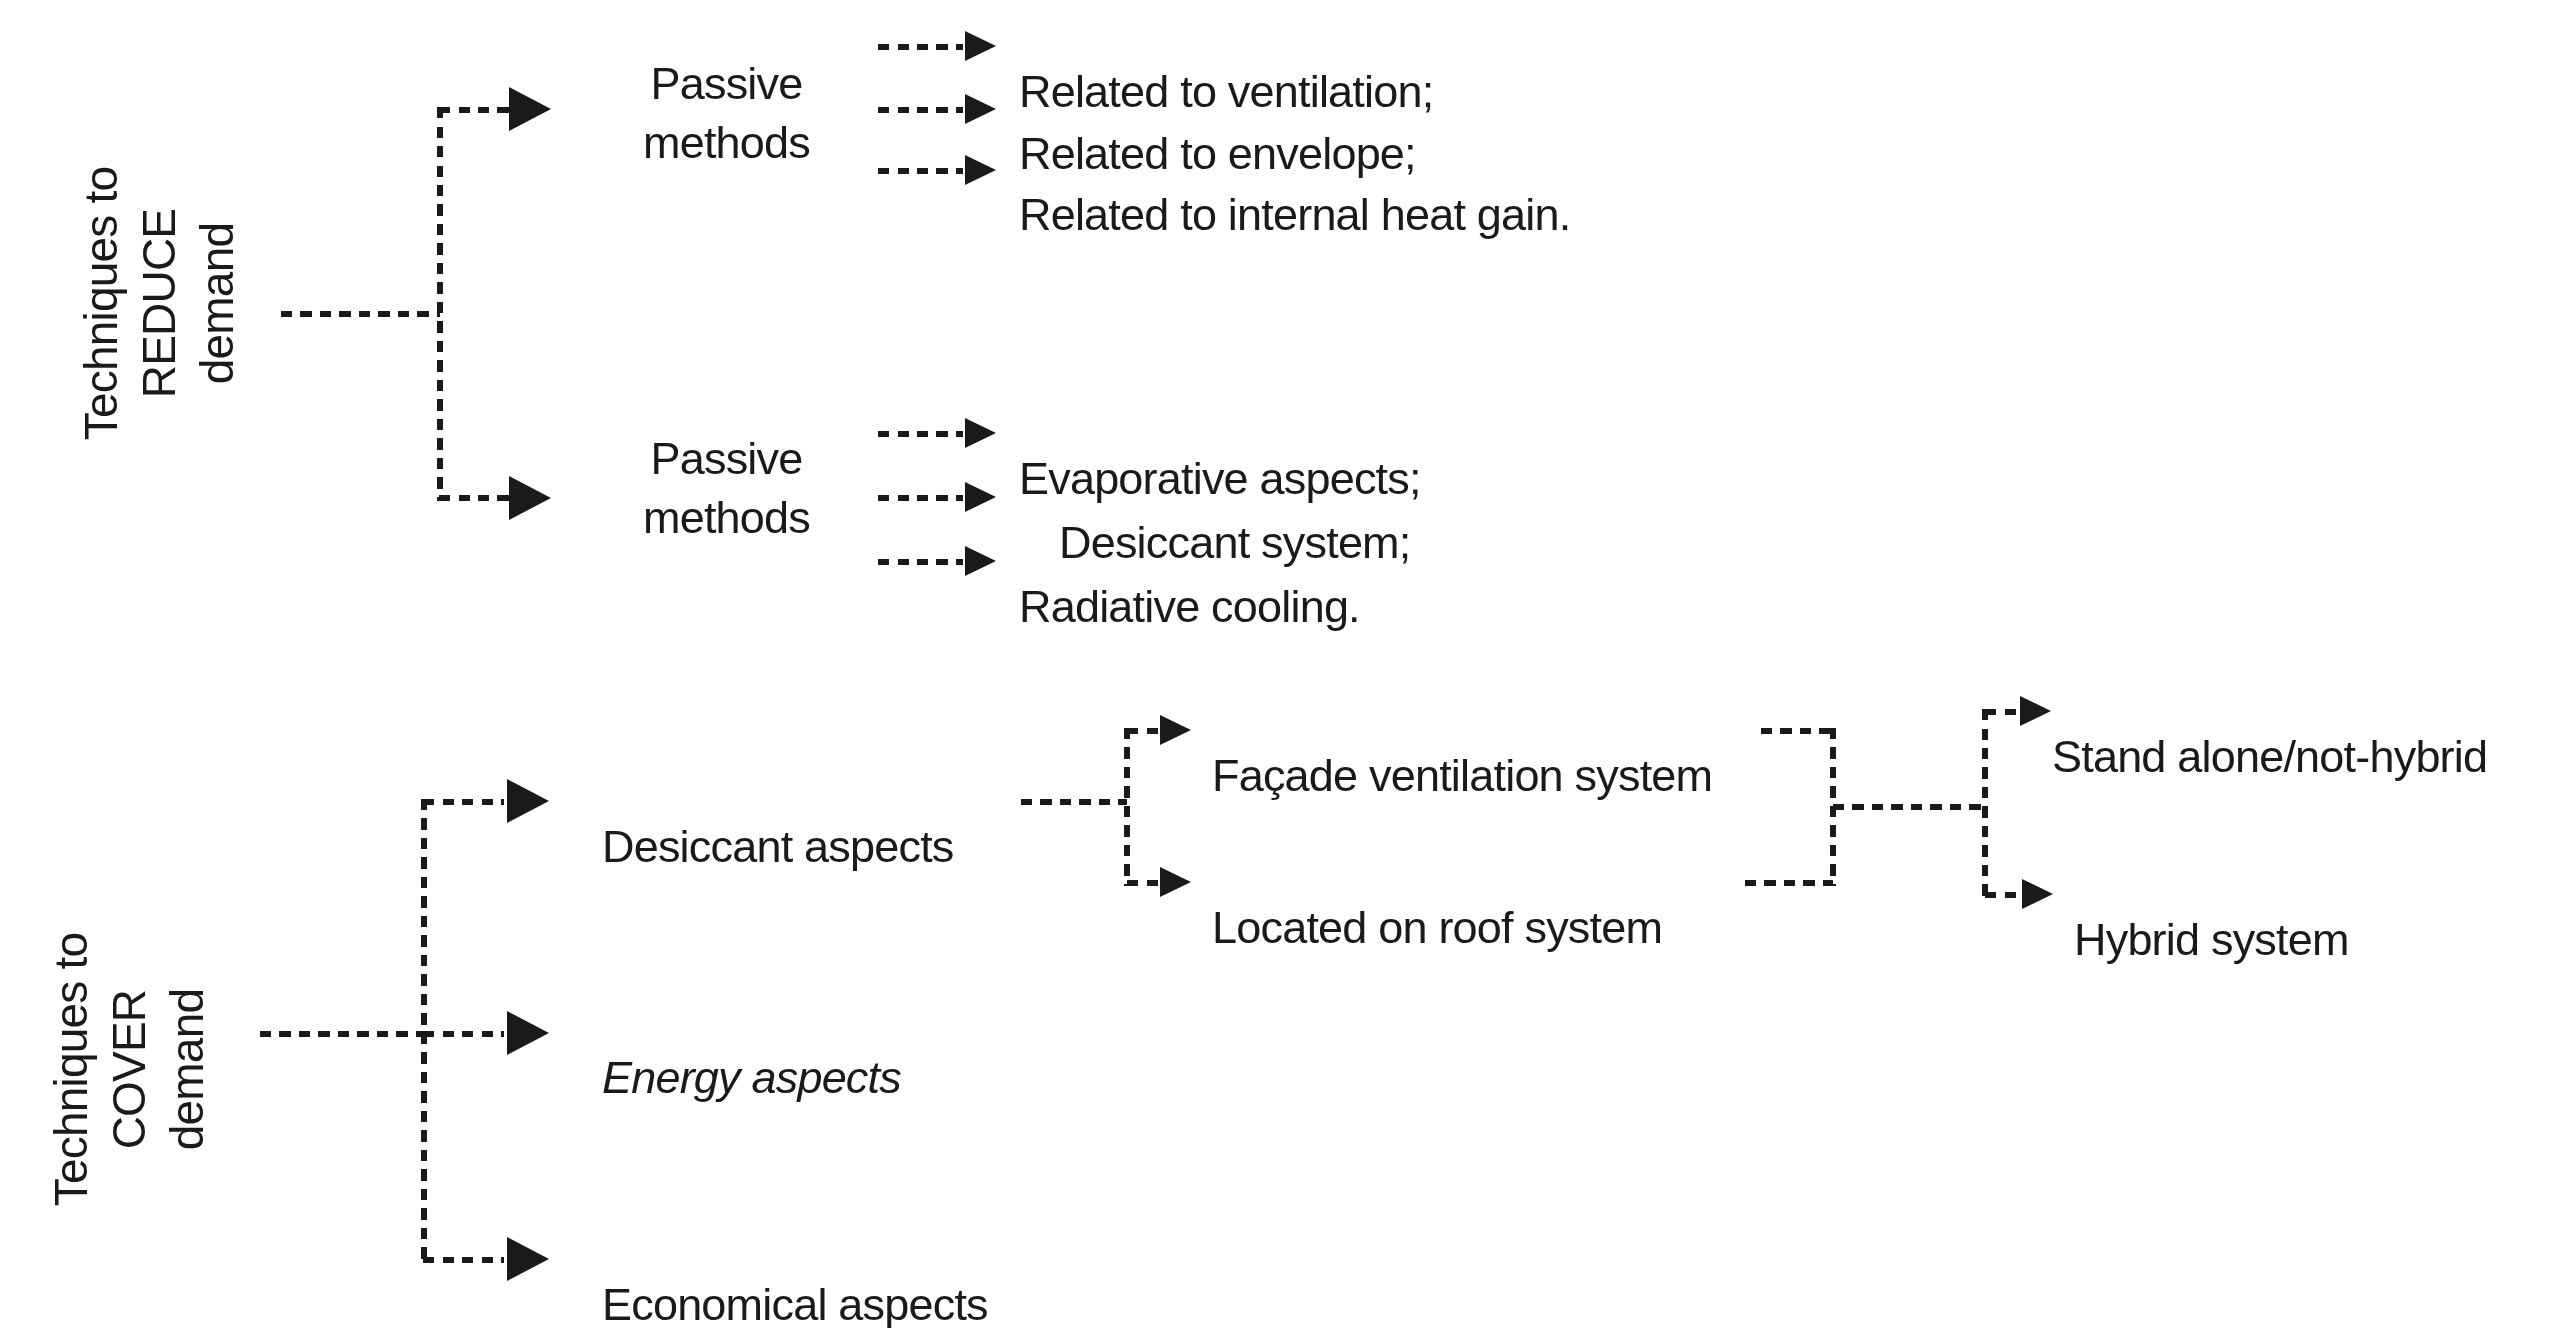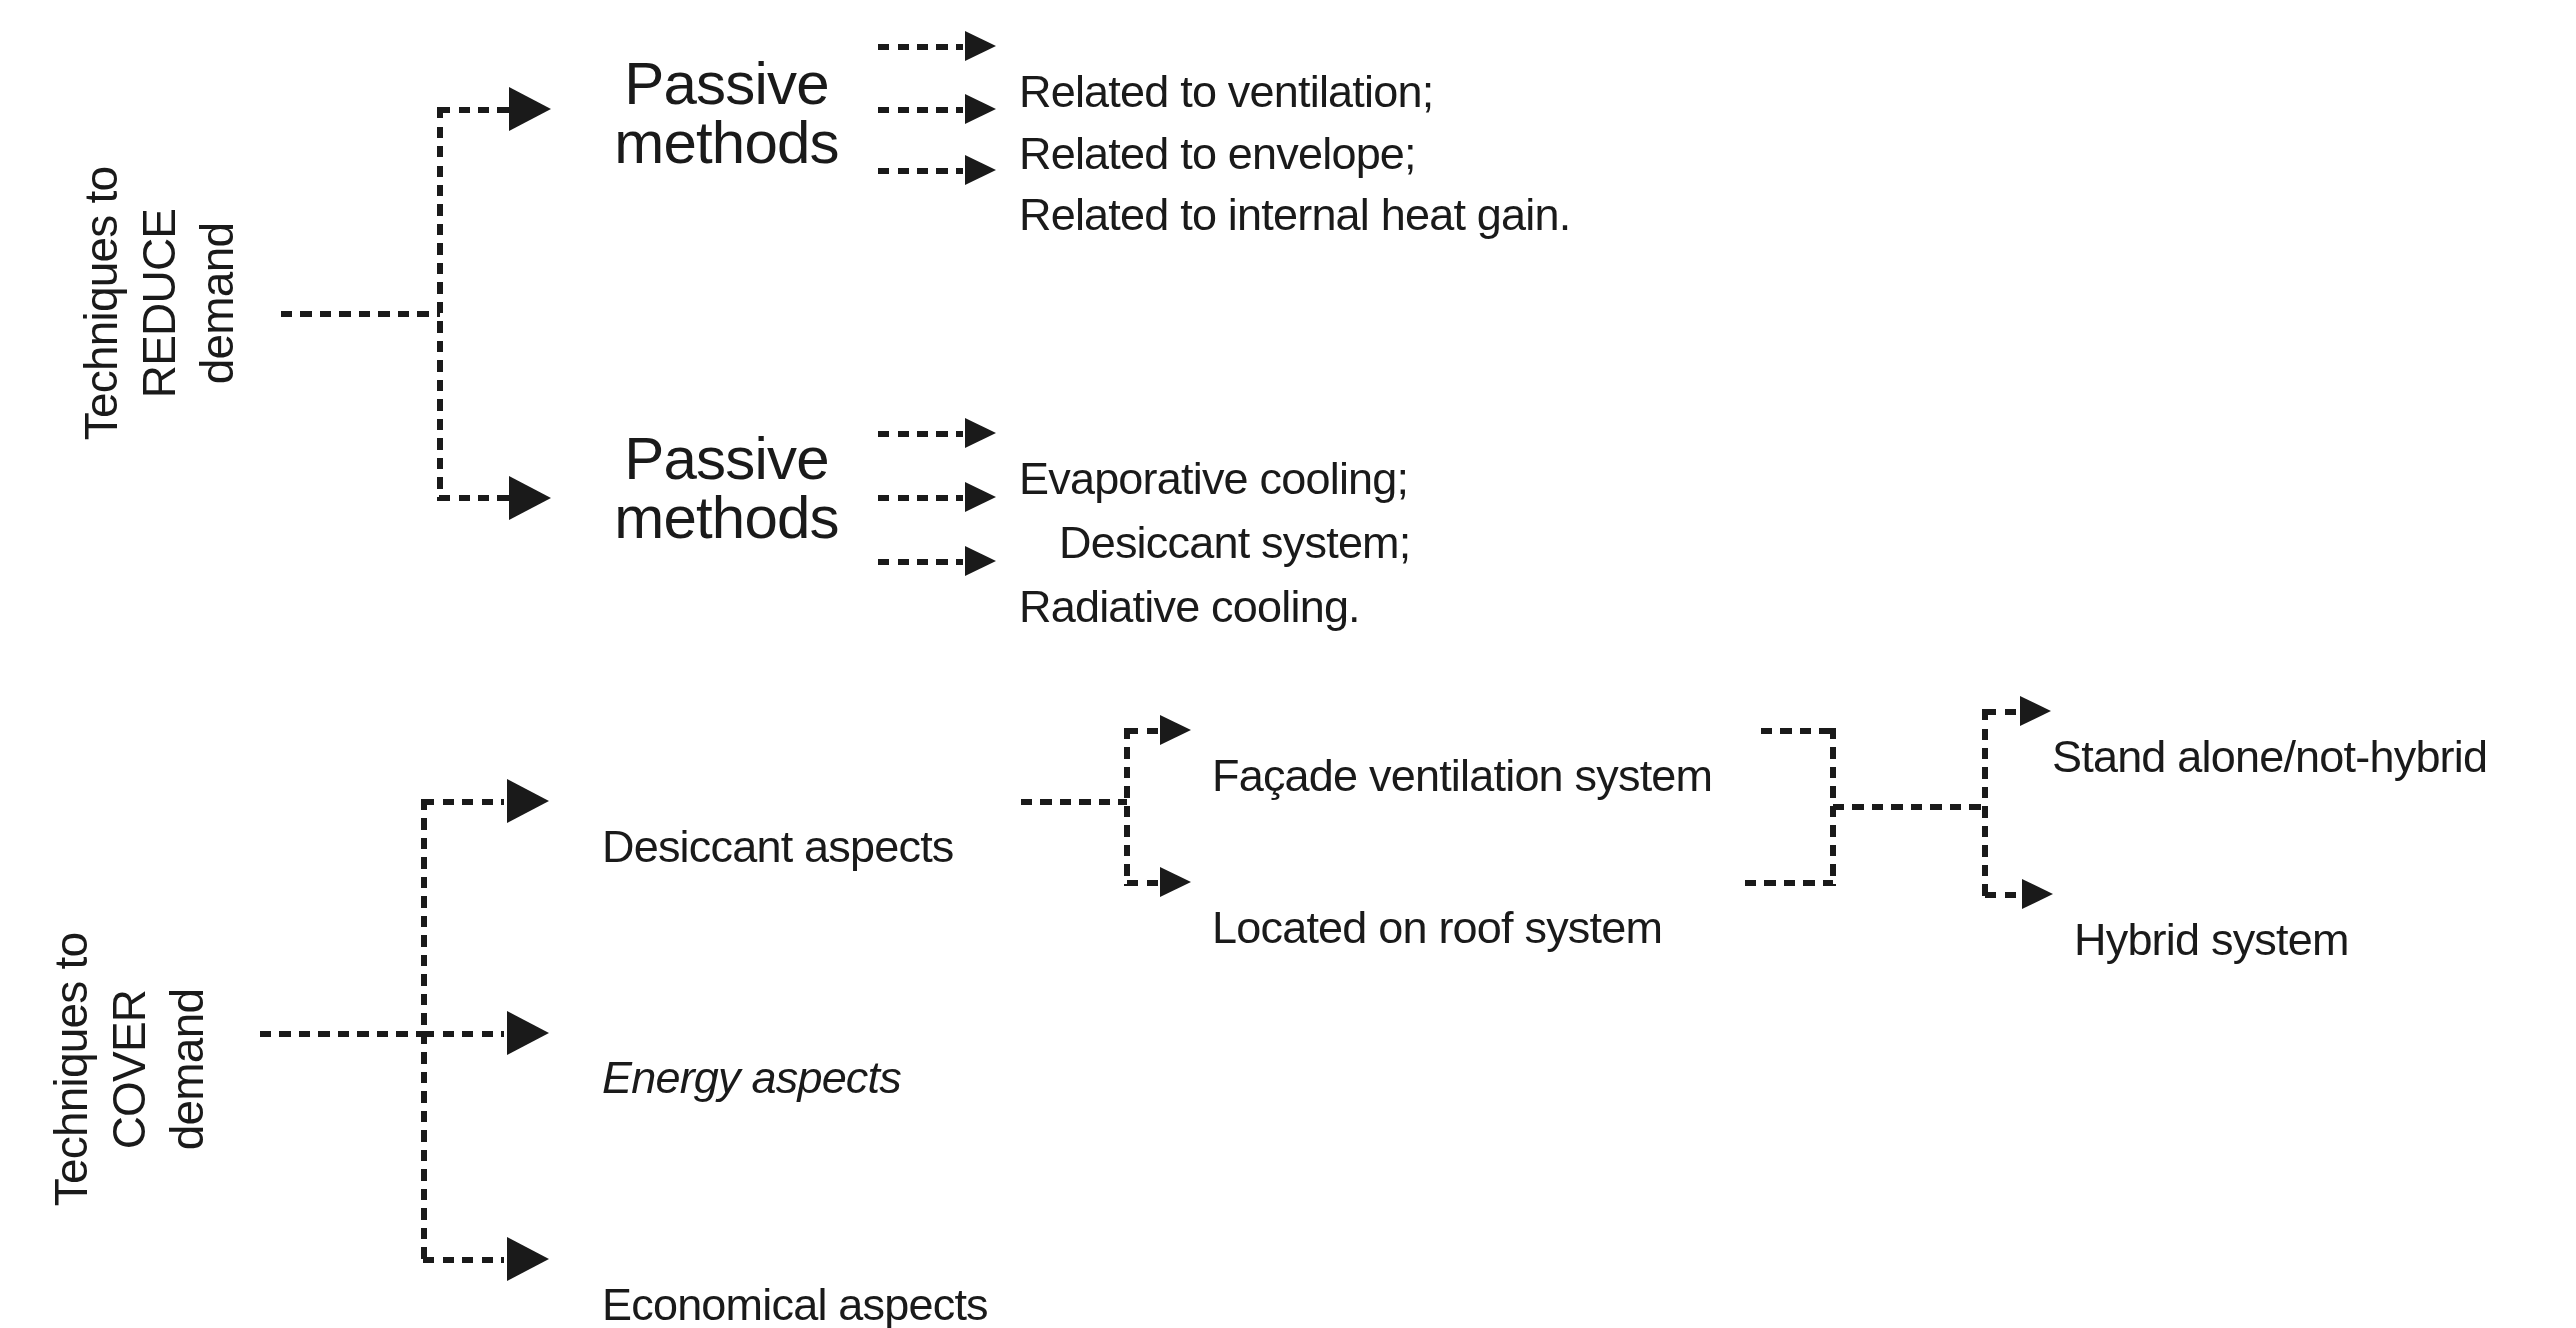--- a/index.html
+++ b/index.html
@@ -38,21 +38,21 @@
   
   .txt {
     position: absolute;
     font-size: 45px; line-height: 47px;
     letter-spacing: -0.8px;
     white-space: nowrap;
     margin-top: 45px;
   }
   .node {
     position: absolute;
-    font-size: 60px; line-height: 59px;
+    font-size: 45px; line-height: 59px;
     letter-spacing: -0.8px;
     text-align: center;
   }
   .rot {
     position: absolute;
     font-size: 46px; line-height: 58px;
     letter-spacing: -0.8px;
     text-align: center;
     transform: rotate(-90deg);
     white-space: nowrap;
@@ -93,21 +93,21 @@
 
   <div class="dash-h" style="left:439px; top:495px; width:70px;"></div>
   <div class="tri" style="left:509px; top:476px;"></div>
   <div class="node" style="left:564px; top:429px; width:325px;">
     <div>Passive</div>
     <div>methods</div>
   </div>
 
   <div class="dash-h" style="left:878px; top:431px; width:85px;"></div>
   <div class="tri small" style="left:965px; top:418px;"></div>
-  <div class="txt" style="left:1019px; top:410px;">Evaporative cooling;</div>
+  <div class="txt" style="left:1019px; top:410px;">Evaporative aspects;</div>
 
   <div class="dash-h" style="left:878px; top:495px; width:85px;"></div>
   <div class="tri small" style="left:965px; top:482px;"></div>
   <div class="txt" style="left:1059px; top:474px;">Desiccant system;</div>
 
   <div class="dash-h" style="left:878px; top:559px; width:85px;"></div>
   <div class="tri small" style="left:965px; top:546px;"></div>
   <div class="txt" style="left:1019px; top:538px;">Radiative cooling.</div>
 
   <div class="rot" style="left:-83px; top:983px; width:423px; height:173px;">

